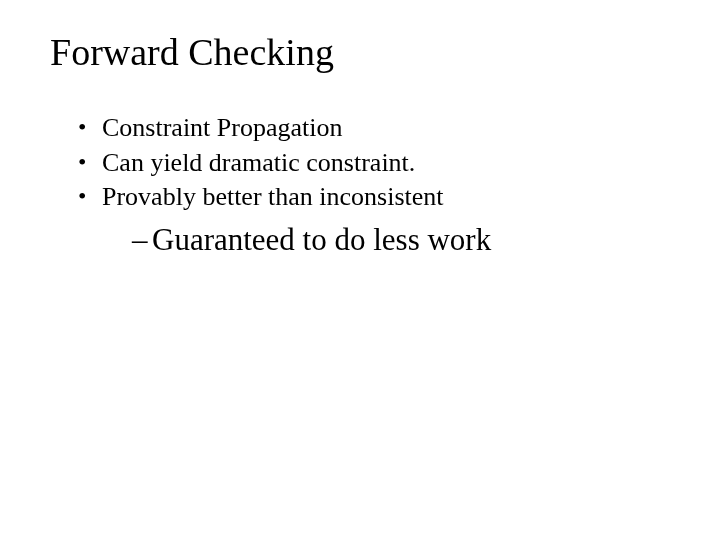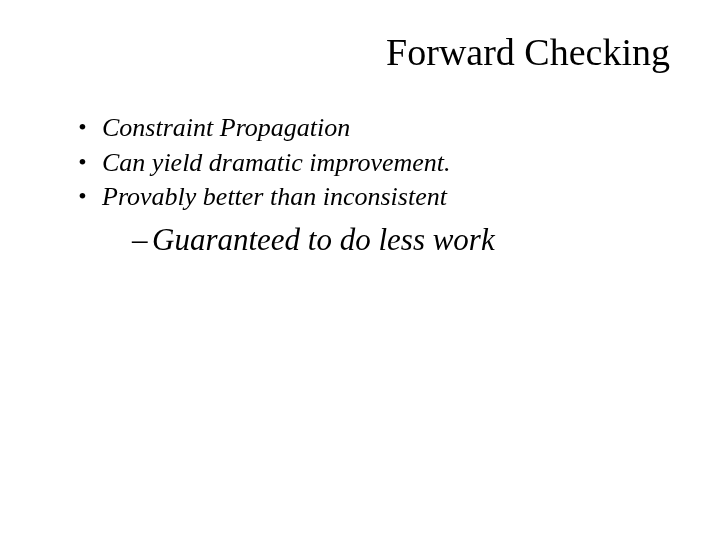--- a/index.html
+++ b/index.html
@@ -6,28 +6,27 @@
     body {
       width: 720px;
       height: 540px;
       background: #ffffff;
       font-family: "Times New Roman", Times, serif;
       color: #000;
       padding: 30px 50px 40px 50px;
     }
     .title {
       font-size: 38px;
-      text-align: right;
+      text-align: left;
       margin-bottom: 38px;
       font-weight: normal;
     }
     ul.main {
       list-style: none;
       padding-left: 28px;
-      font-style: italic;
     }
     ul.main > li {
       font-size: 26px;
       line-height: 1.25;
       margin-bottom: 2px;
       position: relative;
       padding-left: 24px;
     }
     ul.main > li::before {
       content: "•";
@@ -54,20 +53,20 @@
       top: 0;
     }
   </style>
 </head>
 <body>
 
 <h1 class="title">Forward Checking</h1>
 
 <ul class="main">
   <li>Constraint Propagation</li>
-  <li>Can yield dramatic improvement.</li>
+  <li>Can yield dramatic constraint.</li>
   <li>
     <span>Provably better than inconsistent</span>
     <ul class="sub">
       <li>Guaranteed to do less work</li>
     </ul>
   </li>
 </ul>
 
 </body></html>

